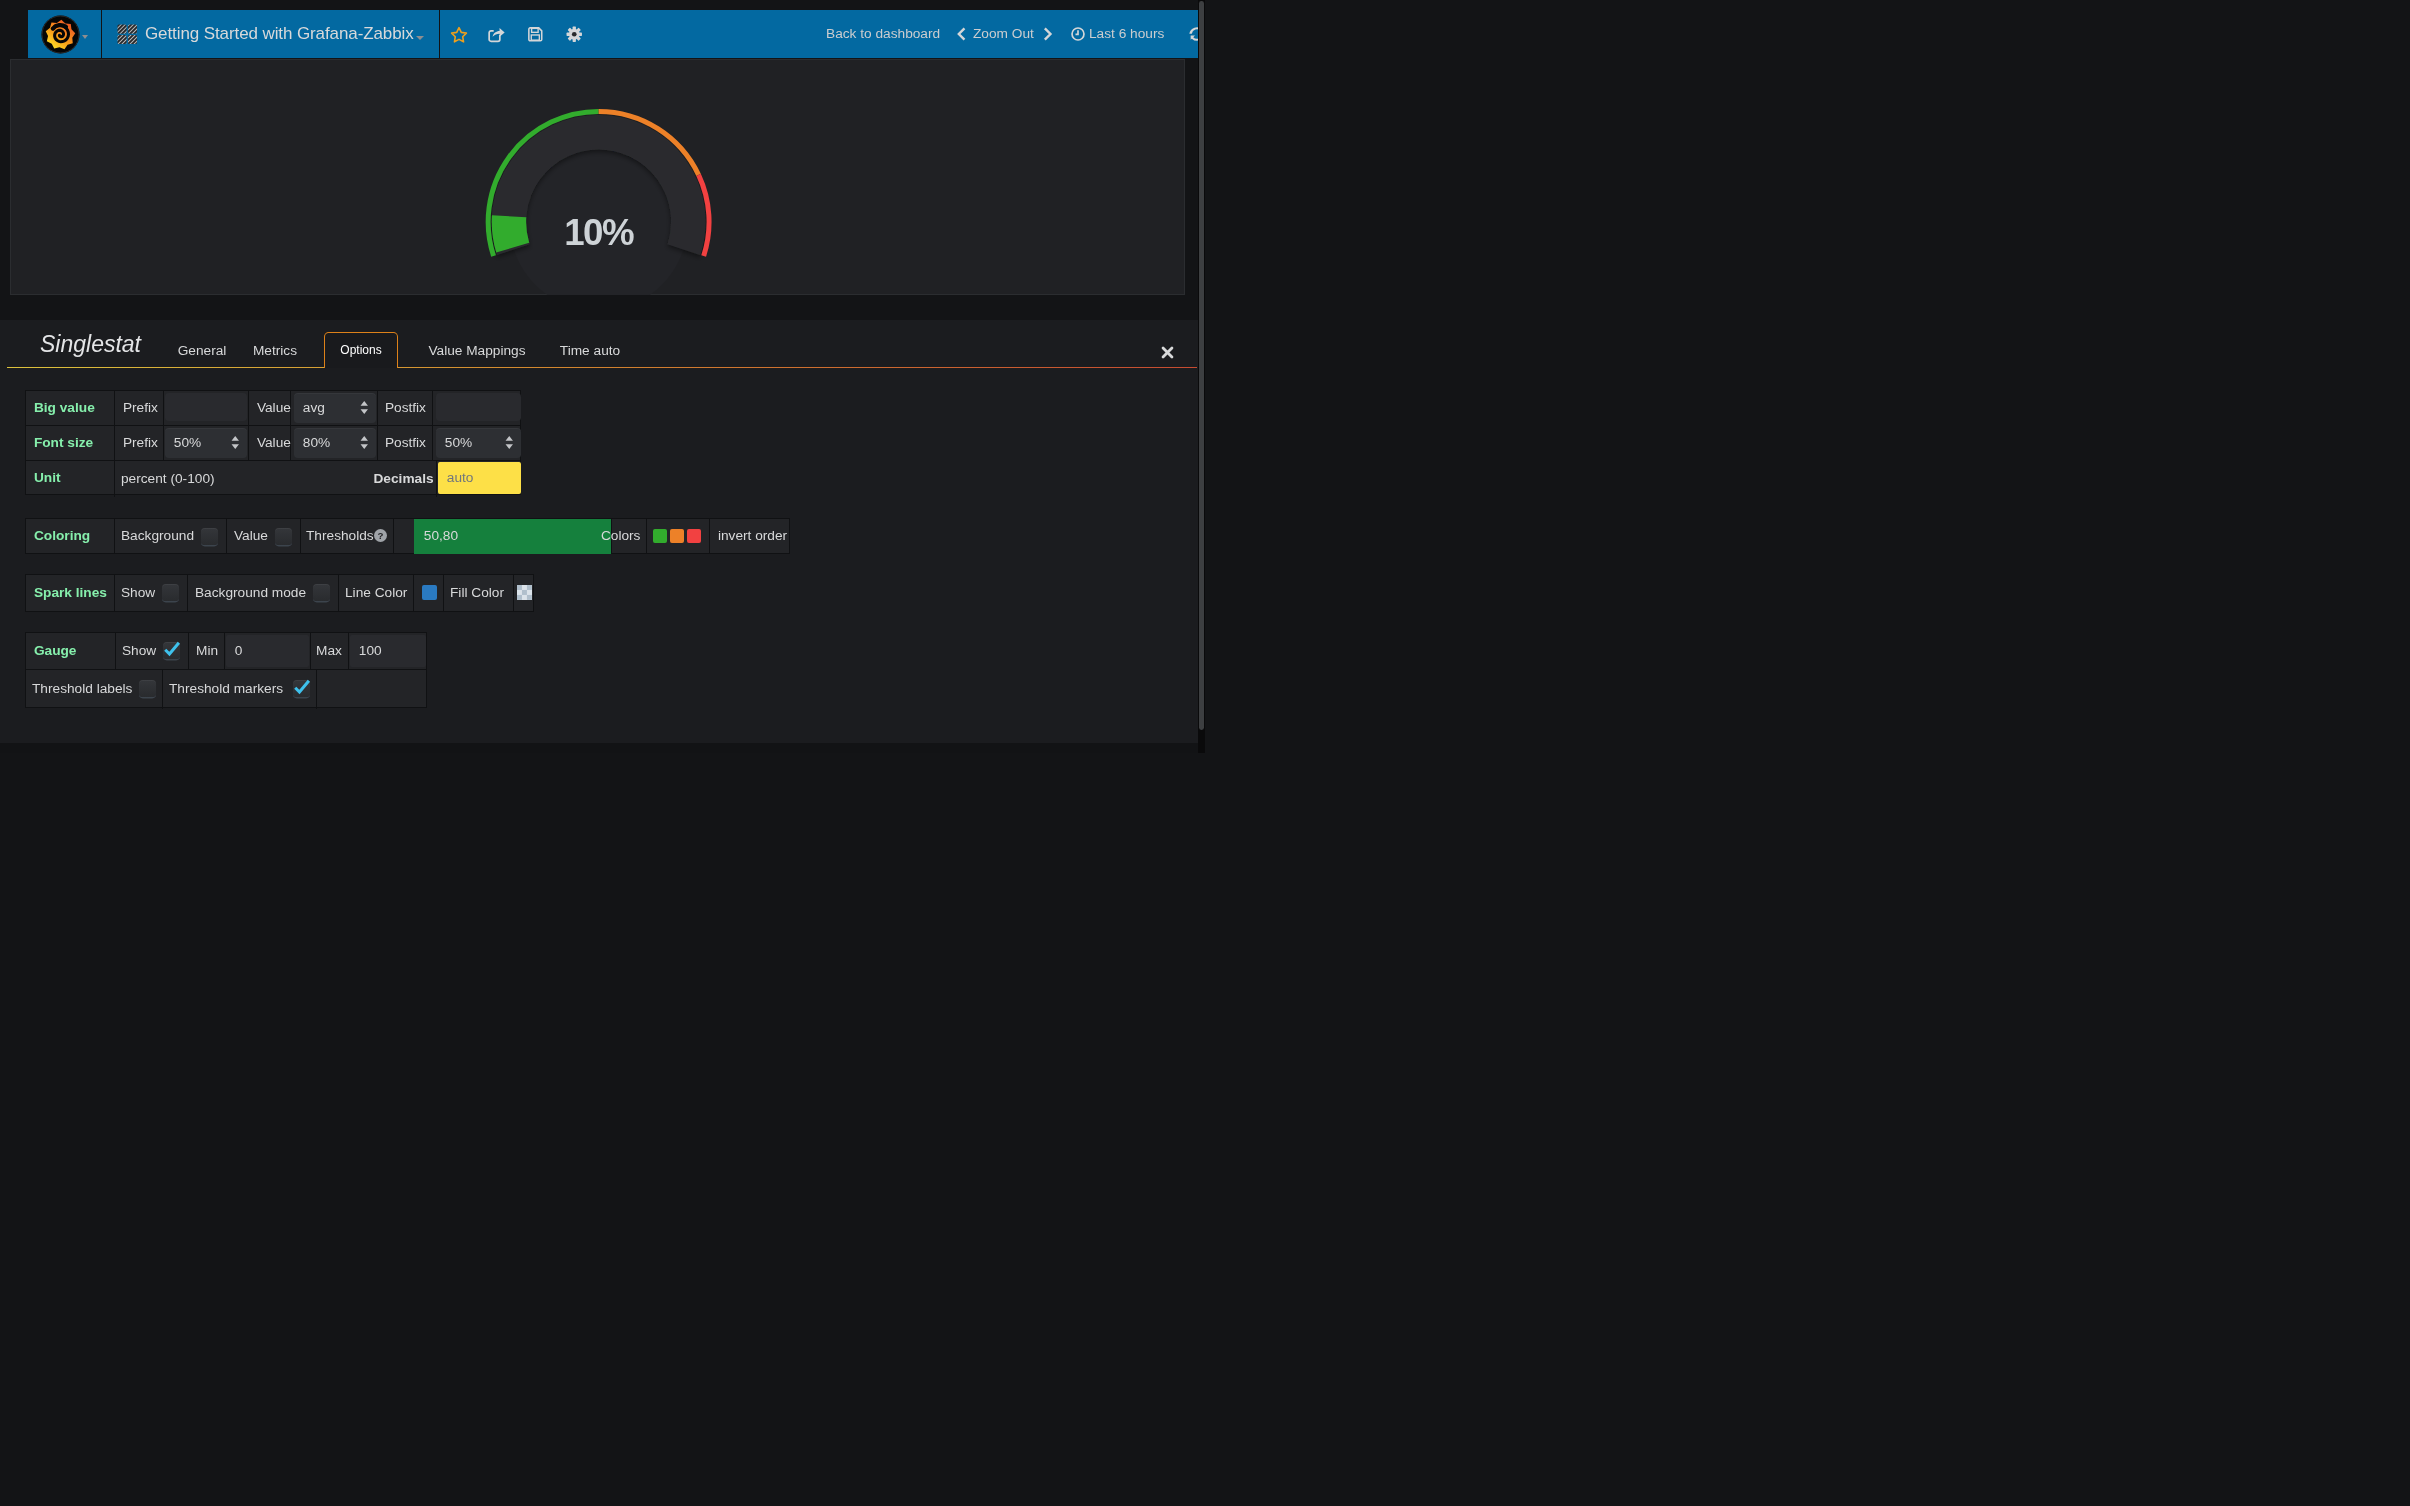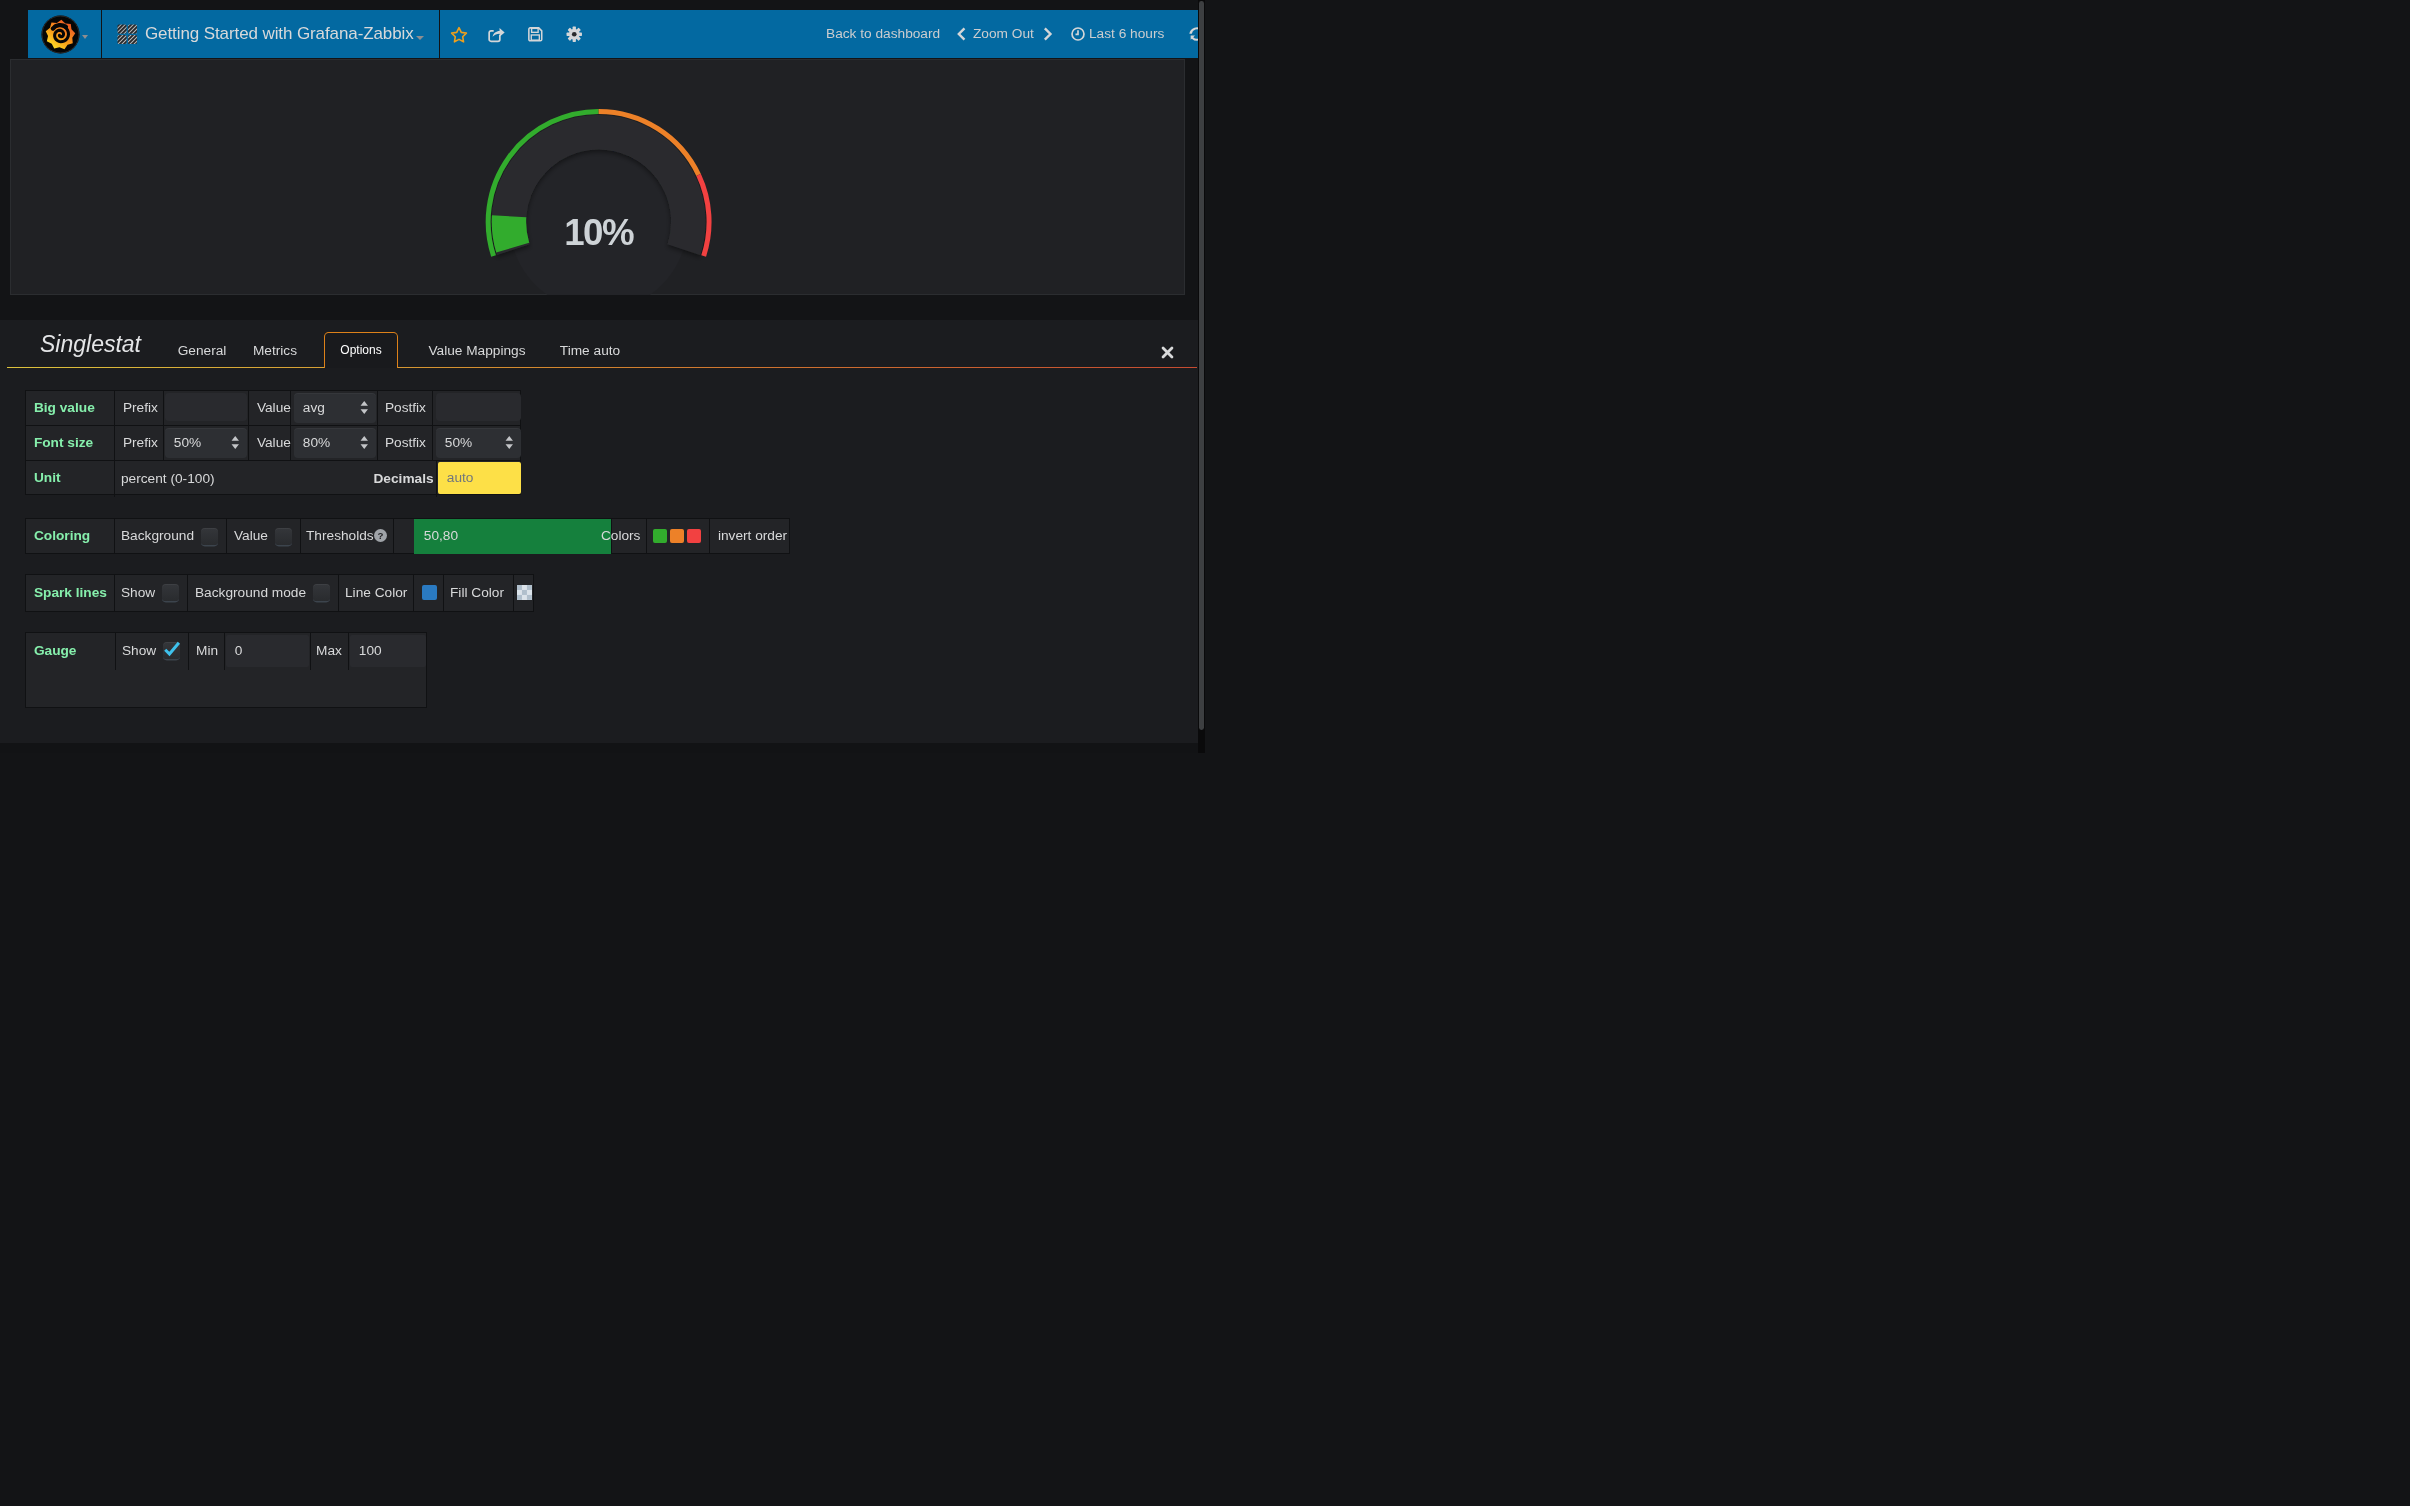--- a/index.html
+++ b/index.html
@@ -293,19 +293,29 @@
     </div>
     <div class="fcell ftext" style="left:164px;width:35px;line-height:36px;">Min</div>
     <div class="fcell" style="left:199px;width:86px;">
         <div class="finput" style="left:0.9px;top:1.9px;width:83px;height:32px;line-height:32px;padding-left:8.5px;border-radius:1.9px;">0</div>
       </div>
     <div class="fcell ftext" style="left:284px;width:39px;line-height:36px;">Max</div>
     <div class="fcell" style="left:323px;width:78px;">
         <div class="finput" style="left:0.9px;top:1.9px;width:76px;height:32px;line-height:32px;padding-left:8.5px;border-radius:1.9px;">100</div>
       </div>
   </div>
+  <div class="frow" style="height:39px;">
+    <div class="fcell ftext" style="left:0;width:137px;line-height:38px;">Threshold labels<div class="cb" style="right:6.6px;top:10.4px;"></div></div>
+    <div class="fcell ftext" style="left:137px;width:154px;line-height:38px;">Threshold markers
+      <div class="cb" style="right:6.6px;top:10.4px;"></div>
+      <svg class="abs" style="right:2.8px;top:5.6px;" width="22.6" height="22.6" viewBox="0 0 24 24">
+          <path d="M4.5,12.5 L9,17 L19,5" fill="none" stroke="#3ec1ec" stroke-width="3.2"></path>
+        </svg>
+    </div>
+    <div class="fcell" style="left:291px;width:110px;"></div>
+  </div>
 </div>
 
 <div id="bottomstrip"></div>
 <div id="scrolltrack">
     <div id="scrollthumb"></div>
   </div>
 
 
 </body></html>

